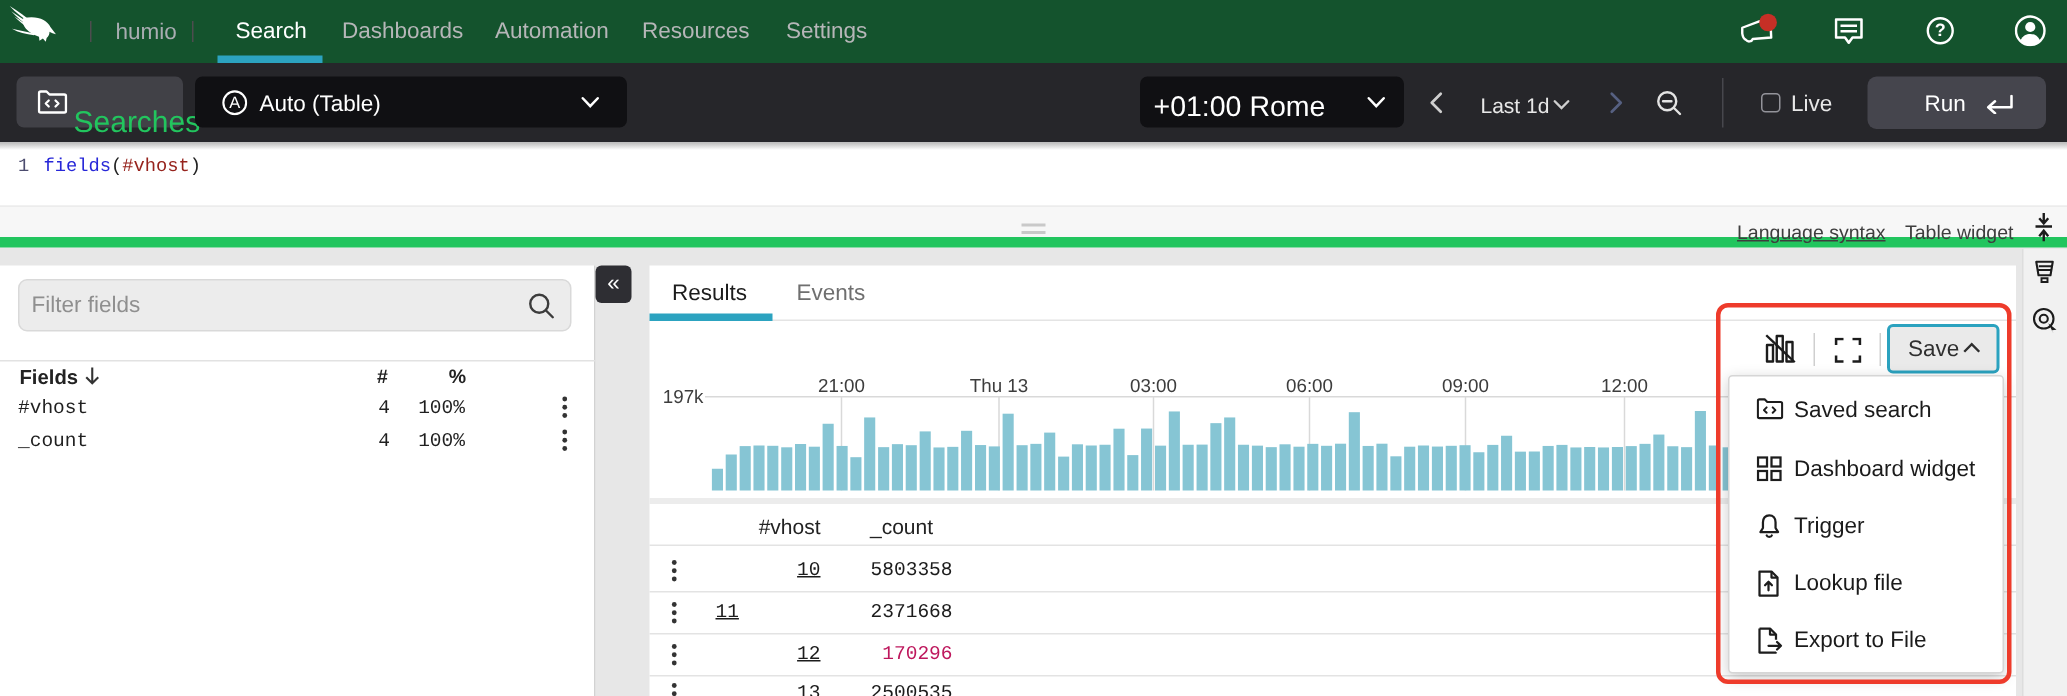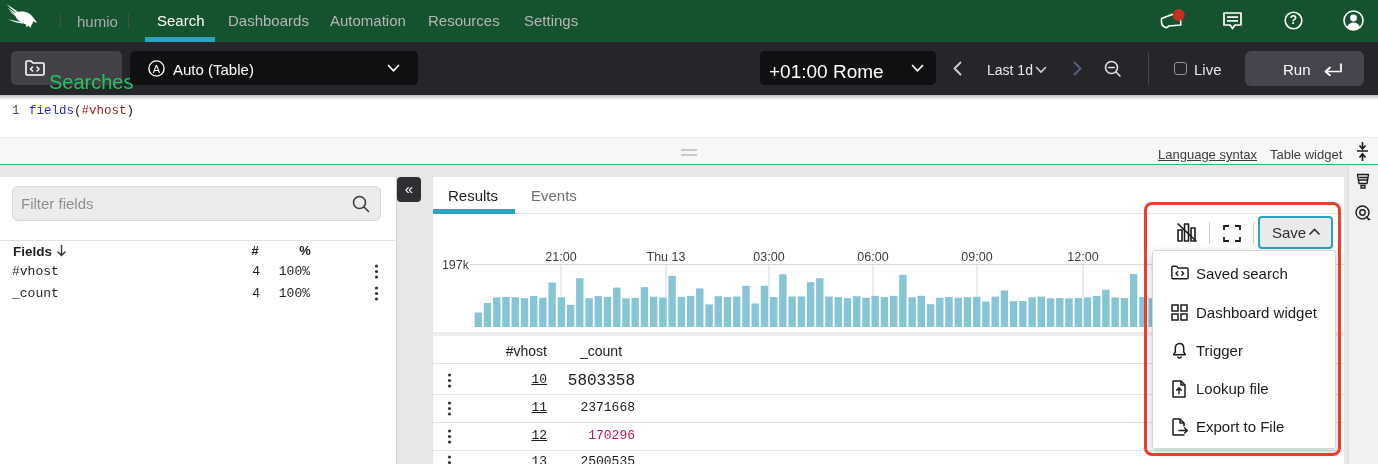--- a/index.html
+++ b/index.html
@@ -98,21 +98,21 @@
     <path d="M19 1 V8.5 H4 M8 4.5 L3.5 8.5 L8 12.5" fill="none" stroke="#fff" stroke-width="1.7" stroke-linecap="round" stroke-linejoin="round"></path>
   </svg>
 </div>
 
 <div class="abs" style="left:0;top:95px;width:1378px;height:42px;background:#fff;">
   <div class="abs" style="left:0;top:0;width:1378px;height:5px;background:linear-gradient(#bbb,rgba(255,255,255,0))"></div>
   <div class="abs mono" style="left:12px;top:9px;font-size:12.5px;color:#4c4c6e">1</div>
   <div class="abs mono" style="left:29px;top:9px;font-size:12.5px;color:#222"><span style="color:#2727d8">fields</span>(<span style="color:#96231d">#vhost</span>)</div>
 </div>
 
-<div class="abs" style="left:0;top:137px;width:1378px;height:28px;background:#f7f7f7;border-top:1px solid #ececec;border-bottom:1px solid #22c55e;">
+<div class="abs" style="left:0;top:137px;width:1378px;height:28px;background:#f7f7f7;border-top:1px solid #ececec;border-bottom:7px solid #22c55e;">
   <div class="abs" style="left:681px;top:11px;width:16px;height:2px;background:#c9c9c9"></div>
   <div class="abs" style="left:681px;top:16px;width:16px;height:2px;background:#c9c9c9"></div>
   <div class="abs" style="left:1158px;top:9px;font-size:13px;color:#3e3e3e;text-decoration:underline">Language syntax</div>
   <div class="abs" style="left:1270px;top:9px;font-size:13px;color:#3e3e3e;">Table widget</div>
 </div>
 
 <div class="abs" style="left:0;top:166px;width:1378px;height:298px;background:#e7e7e7;">
 
   <div class="abs" style="left:1348px;top:0;width:30px;height:298px;background:#f1f1f1;border-left:1px solid #ddd"></div>
 
@@ -308,29 +308,29 @@
 </div>
 
 <svg class="abs" style="left:447px;top:373px" width="5" height="15" viewBox="0 0 5 15">
       <g fill="#333">
         <circle cx="2.5" cy="2" r="1.6"></circle>
         <circle cx="2.5" cy="7.5" r="1.6"></circle>
         <circle cx="2.5" cy="13" r="1.6"></circle>
       </g>
     </svg>
     <div class="abs mono" style="left:477px;top:372px;width:70px;text-align:right;font-size:13px;color:#1c1c1c;text-decoration:underline">10</div>
-    <div class="abs mono" style="left:545px;top:372px;width:90px;text-align:right;font-size:16px;color:#1c1c1c">5803358</div>
+    <div class="abs mono" style="left:545px;top:372px;width:90px;text-align:right;font-size:13px;color:#1c1c1c">5803358</div>
     <svg class="abs" style="left:447px;top:401px" width="5" height="15" viewBox="0 0 5 15">
       <g fill="#333">
         <circle cx="2.5" cy="2" r="1.6"></circle>
         <circle cx="2.5" cy="7.5" r="1.6"></circle>
         <circle cx="2.5" cy="13" r="1.6"></circle>
       </g>
     </svg>
-    <div class="abs mono" style="left:477px;top:400px;width:70px;text-align:right;font-size:13px;color:#1c1c1c;text-decoration:underline">11</div>
+    <div class="abs mono" style="left:477px;top:400px;width:70px;font-size:13px;color:#1c1c1c;text-decoration:underline">11</div>
     <div class="abs mono" style="left:545px;top:400px;width:90px;text-align:right;font-size:13px;color:#1c1c1c">2371668</div>
     <svg class="abs" style="left:447px;top:429px" width="5" height="15" viewBox="0 0 5 15">
       <g fill="#333">
         <circle cx="2.5" cy="2" r="1.6"></circle>
         <circle cx="2.5" cy="7.5" r="1.6"></circle>
         <circle cx="2.5" cy="13" r="1.6"></circle>
       </g>
     </svg>
     <div class="abs mono" style="left:477px;top:428px;width:70px;text-align:right;font-size:13px;color:#1c1c1c;text-decoration:underline">12</div>
     <div class="abs mono" style="left:545px;top:428px;width:90px;text-align:right;font-size:13px;color:#be185d">170296</div>

